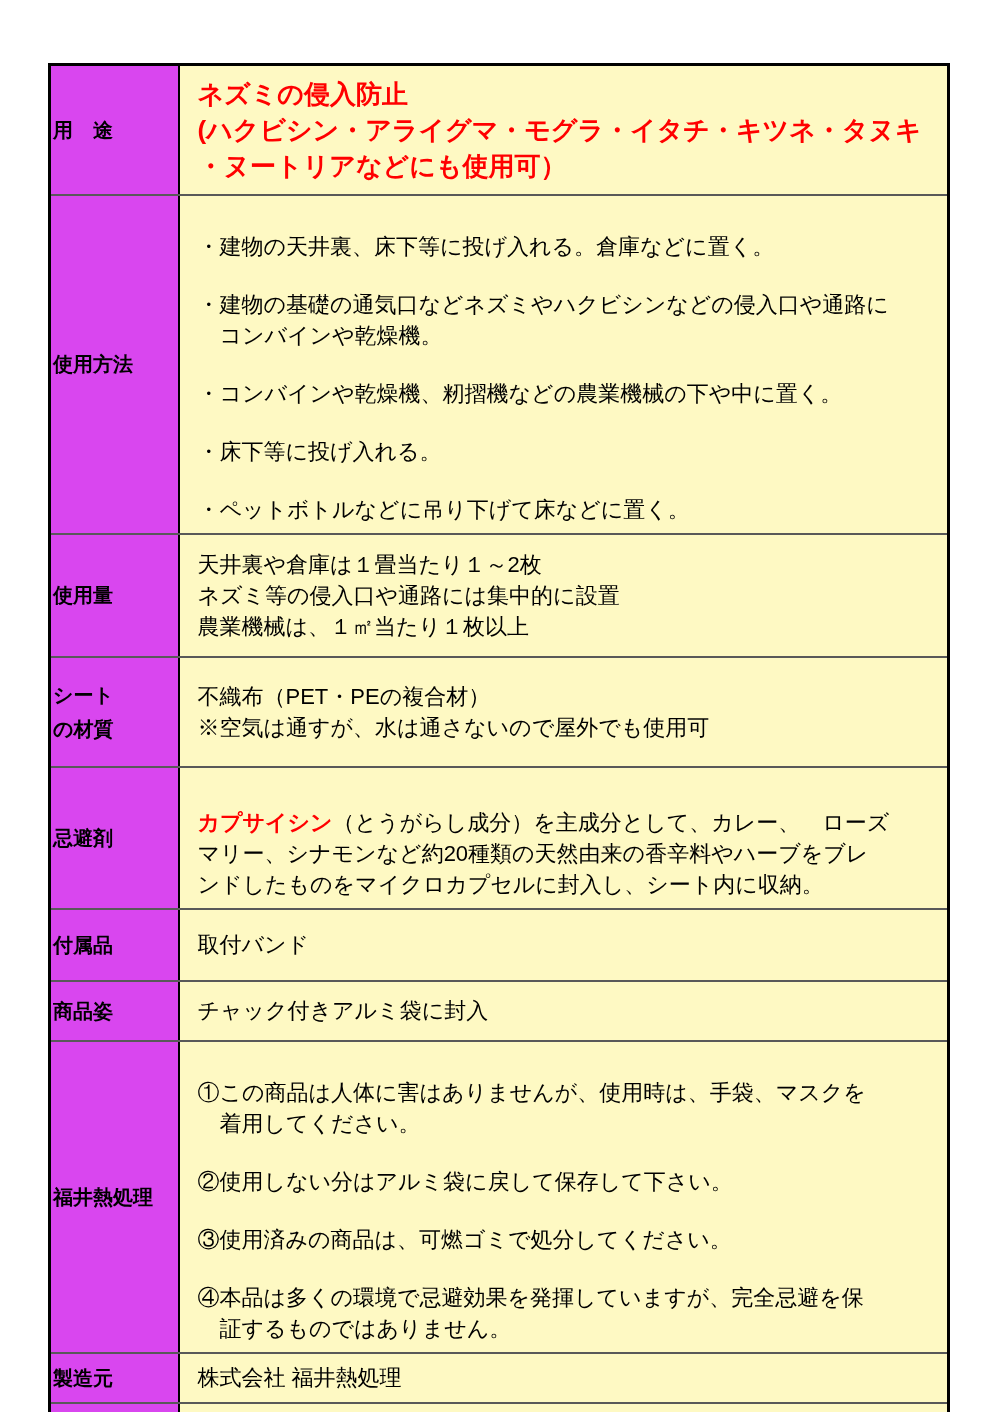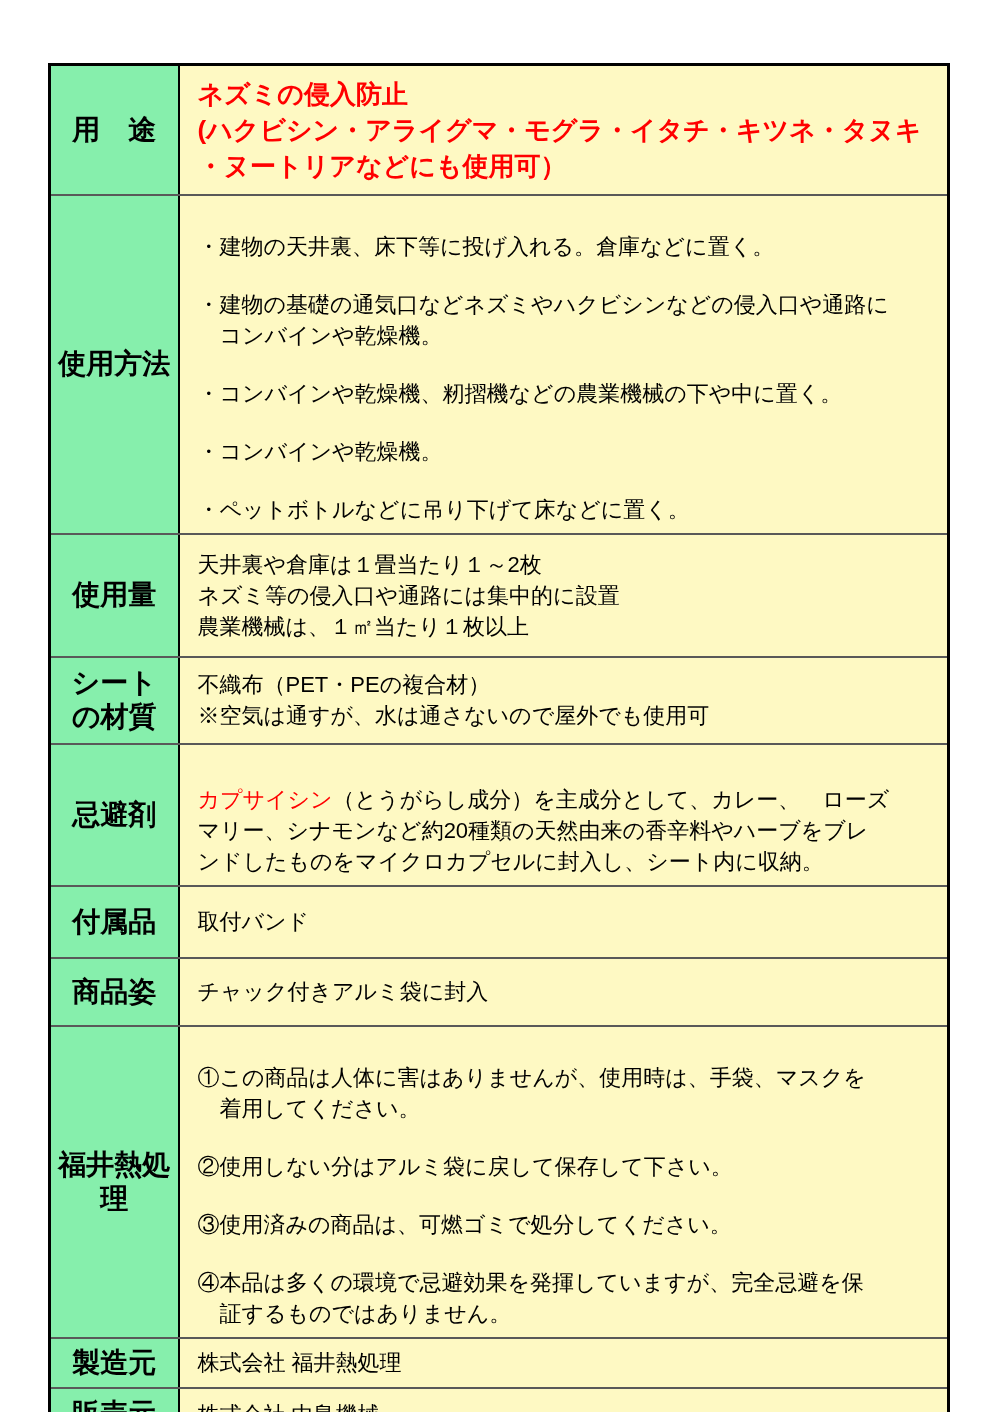--- a/index.html
+++ b/index.html
@@ -17,26 +17,25 @@
     table-layout:fixed;
     border:3px solid #000;
   }
   col.c-label{width:129px;}
   td{
     vertical-align:middle;
     border-top:2px solid #595959;
     border-bottom:2px solid #595959;
   }
   td.lbl{
-    background:#86efac;
+    background:#d946ef;
     border-right:2px solid #000;
     font-weight:bold;
-    font-size:28px;
+    font-size:20px;
     line-height:34px;
-    text-align:center;
     white-space:pre-line;
     padding:2px;
   }
   td.val{
     padding:8px 10px 8px 18px;
     font-size:22px;
     line-height:31px;
     background:#fef9c3;
   }
   .pre{white-space:pre-line;}
@@ -48,27 +47,27 @@
   }
   .red-title{
     color:#FF0000;
     font-weight:bold;
     font-size:26px;
     line-height:36px;
     white-space:pre-line;
   }
   .lead-red{
     color:#FF0000;
-    font-weight:normal;
+    font-weight:bold;
   }
   .just{text-align:justify;}
   
   tr.r0{height:130px;}  tr.r1{height:217px;}  tr.r2{height:123px;}
-  tr.r3{height:61px;}   tr.r4{height:61px;}   tr.r5{height:87px;}
-  tr.r6{height:122px;}  tr.r7{height:72px;}   tr.r8{height:68px;}
+  tr.r3{height:61px;}   tr.r4{height:61px;}   tr.r5{height:110px;}
+  tr.r6{height:122px;}  tr.r7{height:72px;}   tr.r8{height:60px;}
   tr.r9{height:213px;}  tr.r10{height:50px;}  tr.r11{height:54px;margin-top:12px;}
 </style>
 </head>
 <body>
 
 <div class="page">
   <table class="spec">
     <colgroup>
         <col class="c-label">
         <col>
@@ -84,21 +83,21 @@
       </td>
     </tr>
 
     <tr class="r1">
       <td class="lbl">使用方法</td>
       <td class="val">
         <div class="hang">・建物の天井裏、床下等に投げ入れる。倉庫などに置く。</div>
         <div class="hang">・建物の基礎の通気口などネズミやハクビシンなどの侵入口や通路に
 コンバインや乾燥機。</div>
         <div class="hang">・コンバインや乾燥機、籾摺機などの農業機械の下や中に置く。</div>
-        <div class="hang">・コンバインや乾燥機。</div>
+        <div class="hang">・床下等に投げ入れる。</div>
         <div class="hang">・ペットボトルなどに吊り下げて床などに置く。</div>
       </td>
     </tr>
 
     <tr class="r2">
       <td class="lbl">使用量</td>
       <td class="val pre">天井裏や倉庫は１畳当たり１～2枚
 ネズミ等の侵入口や通路には集中的に設置
 農業機械は、１㎡当たり１枚以上</td>
     </tr>

